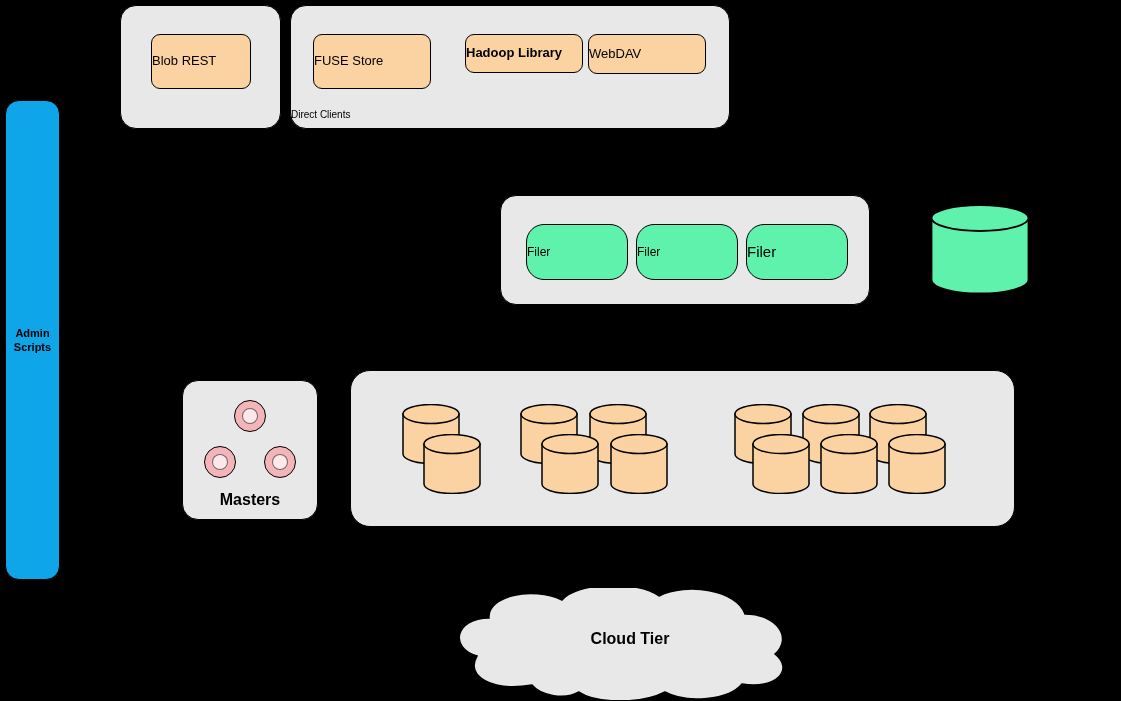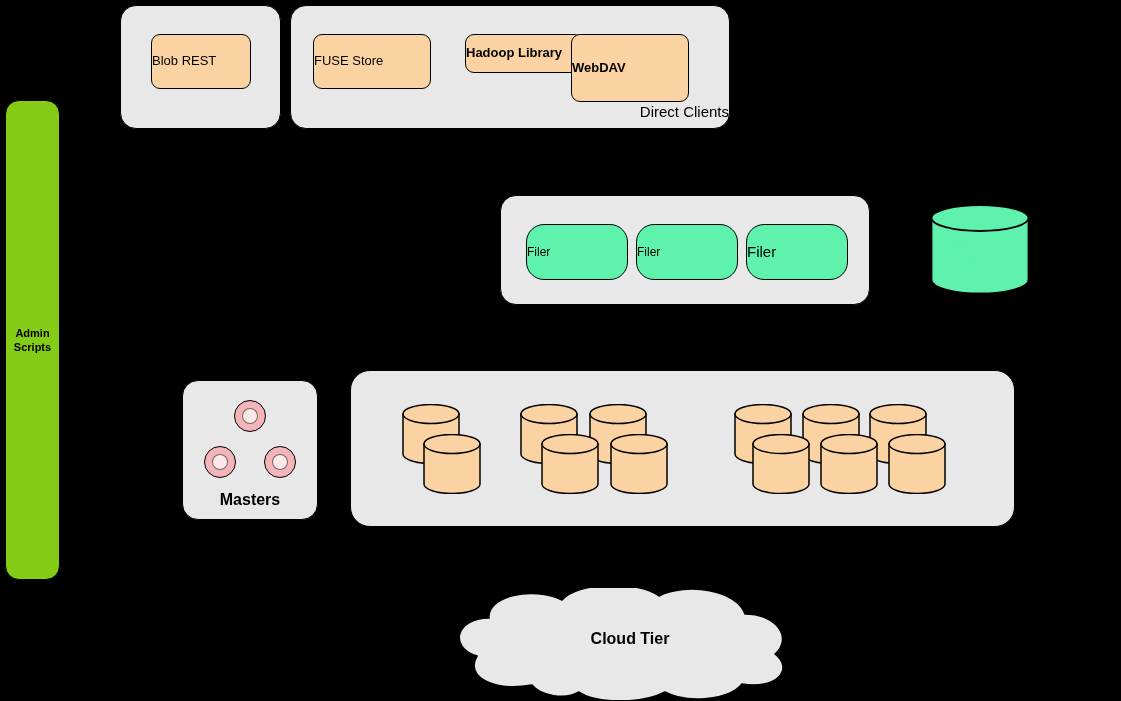--- a/index.html
+++ b/index.html
@@ -8,23 +8,23 @@
 
   .container{position:absolute;background:#e8e8e8;border:1.5px solid #000;border-radius:16px;box-sizing:border-box;}
 
   .btn{position:absolute;display:flex;align-items:center;justify-content:flex-start;
        border:1.5px solid #000;border-radius:9px;box-sizing:border-box;
        font-size:13px;text-align:center;line-height:1.25;}
   .btn.orange{background:#fbd3a2;}
   .btn.green{background:#5ef2ad;border-radius:18px;}
   .btn.big-label{font-size:15px;}
 
-  .group-caption{position:absolute;left:0;right:0;bottom:8px;text-align:right;font-size:15px;}
-
-  .admin-bar{position:absolute;left:5px;top:100px;width:55px;height:480px;background:#84cc16;
+  .group-caption{position:absolute;left:0;right:0;bottom:8px;text-align:left;font-size:10px;}
+
+  .admin-bar{position:absolute;left:5px;top:100px;width:55px;height:480px;background:#0ea5e9;
              border:1.5px solid #000;border-radius:14px;box-sizing:border-box;
              display:flex;align-items:center;justify-content:center;}
   .admin-bar span{font-size:11px;font-weight:bold;text-align:center;white-space:pre-line;line-height:1.3;}
 
   .masters-box{position:absolute;left:182px;top:380px;width:136px;height:140px;}
   .master-node{position:absolute;width:32px;height:32px;border-radius:50%;background:#f3b5b9;
                border:1.5px solid #000;box-sizing:border-box;display:flex;align-items:center;justify-content:center;}
   .master-inner{width:16px;height:16px;border-radius:50%;background:#fce8e9;border:1px solid rgba(0,0,0,0.55);box-sizing:border-box;}
   .box-caption{position:absolute;left:0;right:0;bottom:10px;text-align:center;font-size:16px;font-weight:bold;}
 
@@ -70,21 +70,21 @@
     </div>
   </div>
 
   <div class="container" style="left:290px;top:5px;width:440px;height:124px;">
     <div class="btn orange" style="left:22px;top:28px;width:118px;height:55px;">
       <span>FUSE Store</span>
     </div>
     <div class="btn orange" style="left:174px;top:28px;width:118px;height:39px;font-weight:bold;">
       <span>Hadoop Library</span>
     </div>
-    <div class="btn orange" style="left:280px;top:28px;width:118px;height:68px;font-weight:bold;">
+    <div class="btn orange" style="left:297px;top:28px;width:118px;height:40px;">
       <span>WebDAV</span>
     </div>
     <div class="group-caption">Direct Clients</div>
   </div>
 
 
   <div class="container" style="left:500px;top:195px;width:370px;height:110px;">
     <div class="btn green" style="left:25px;top:28px;width:102px;height:56px;font-size:12px;">
       <span>Filer</span>
     </div>

